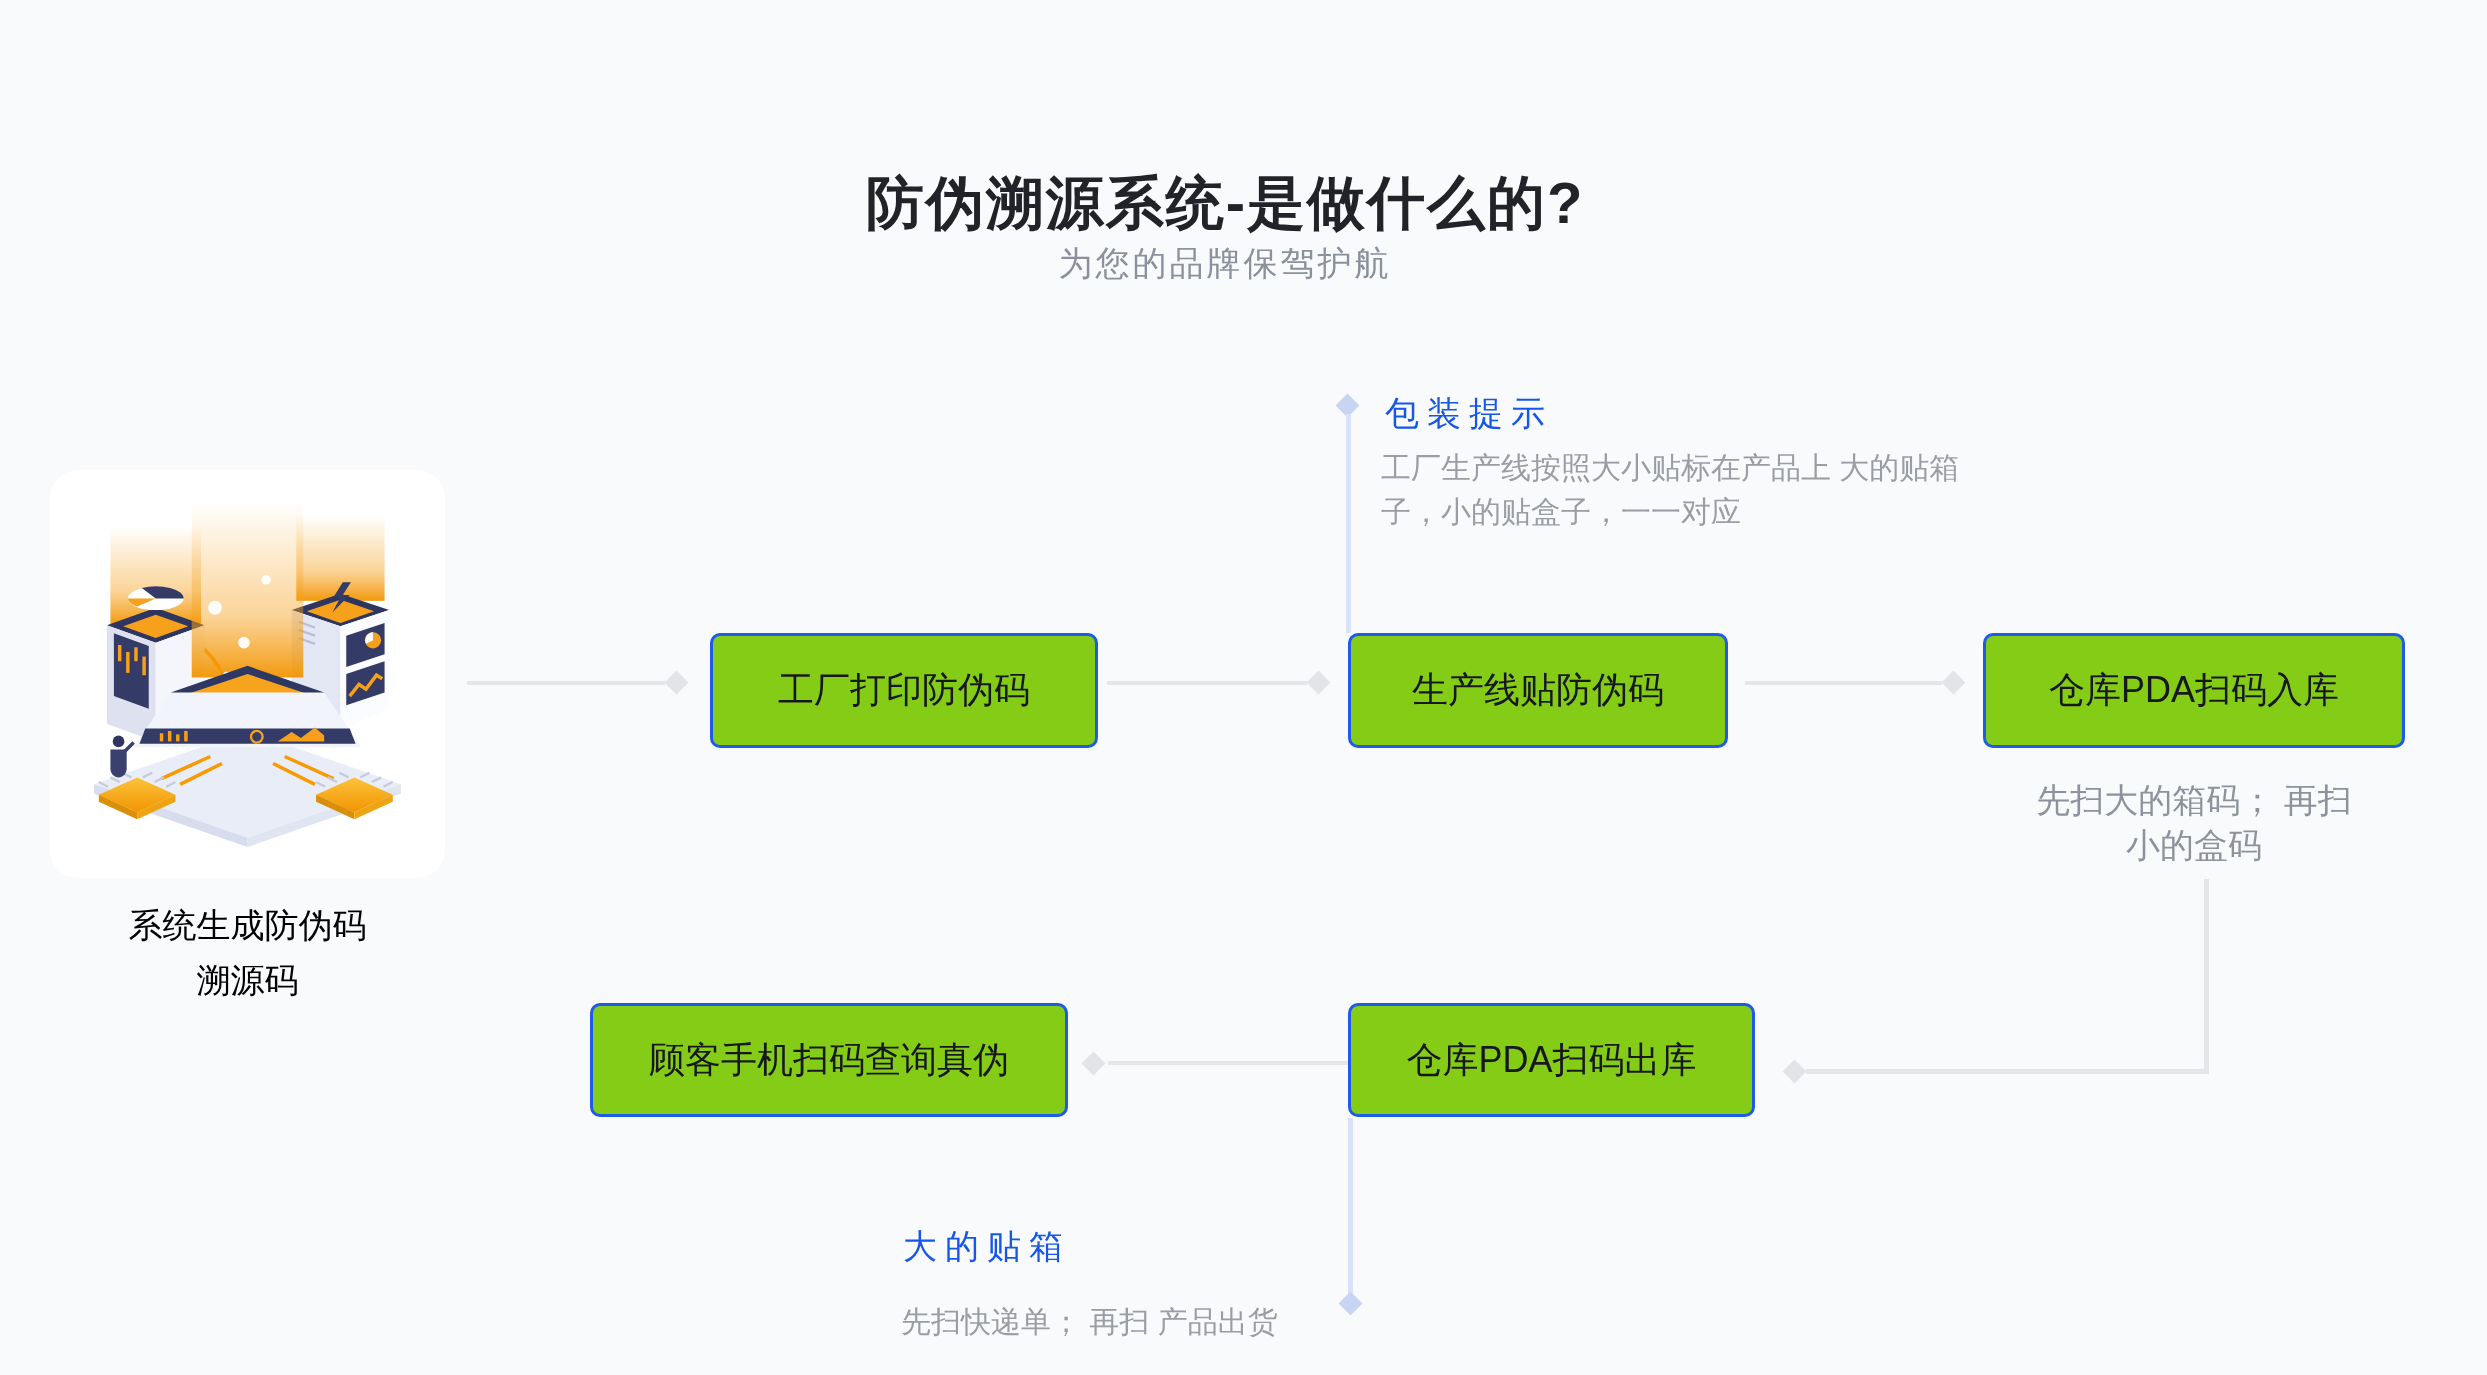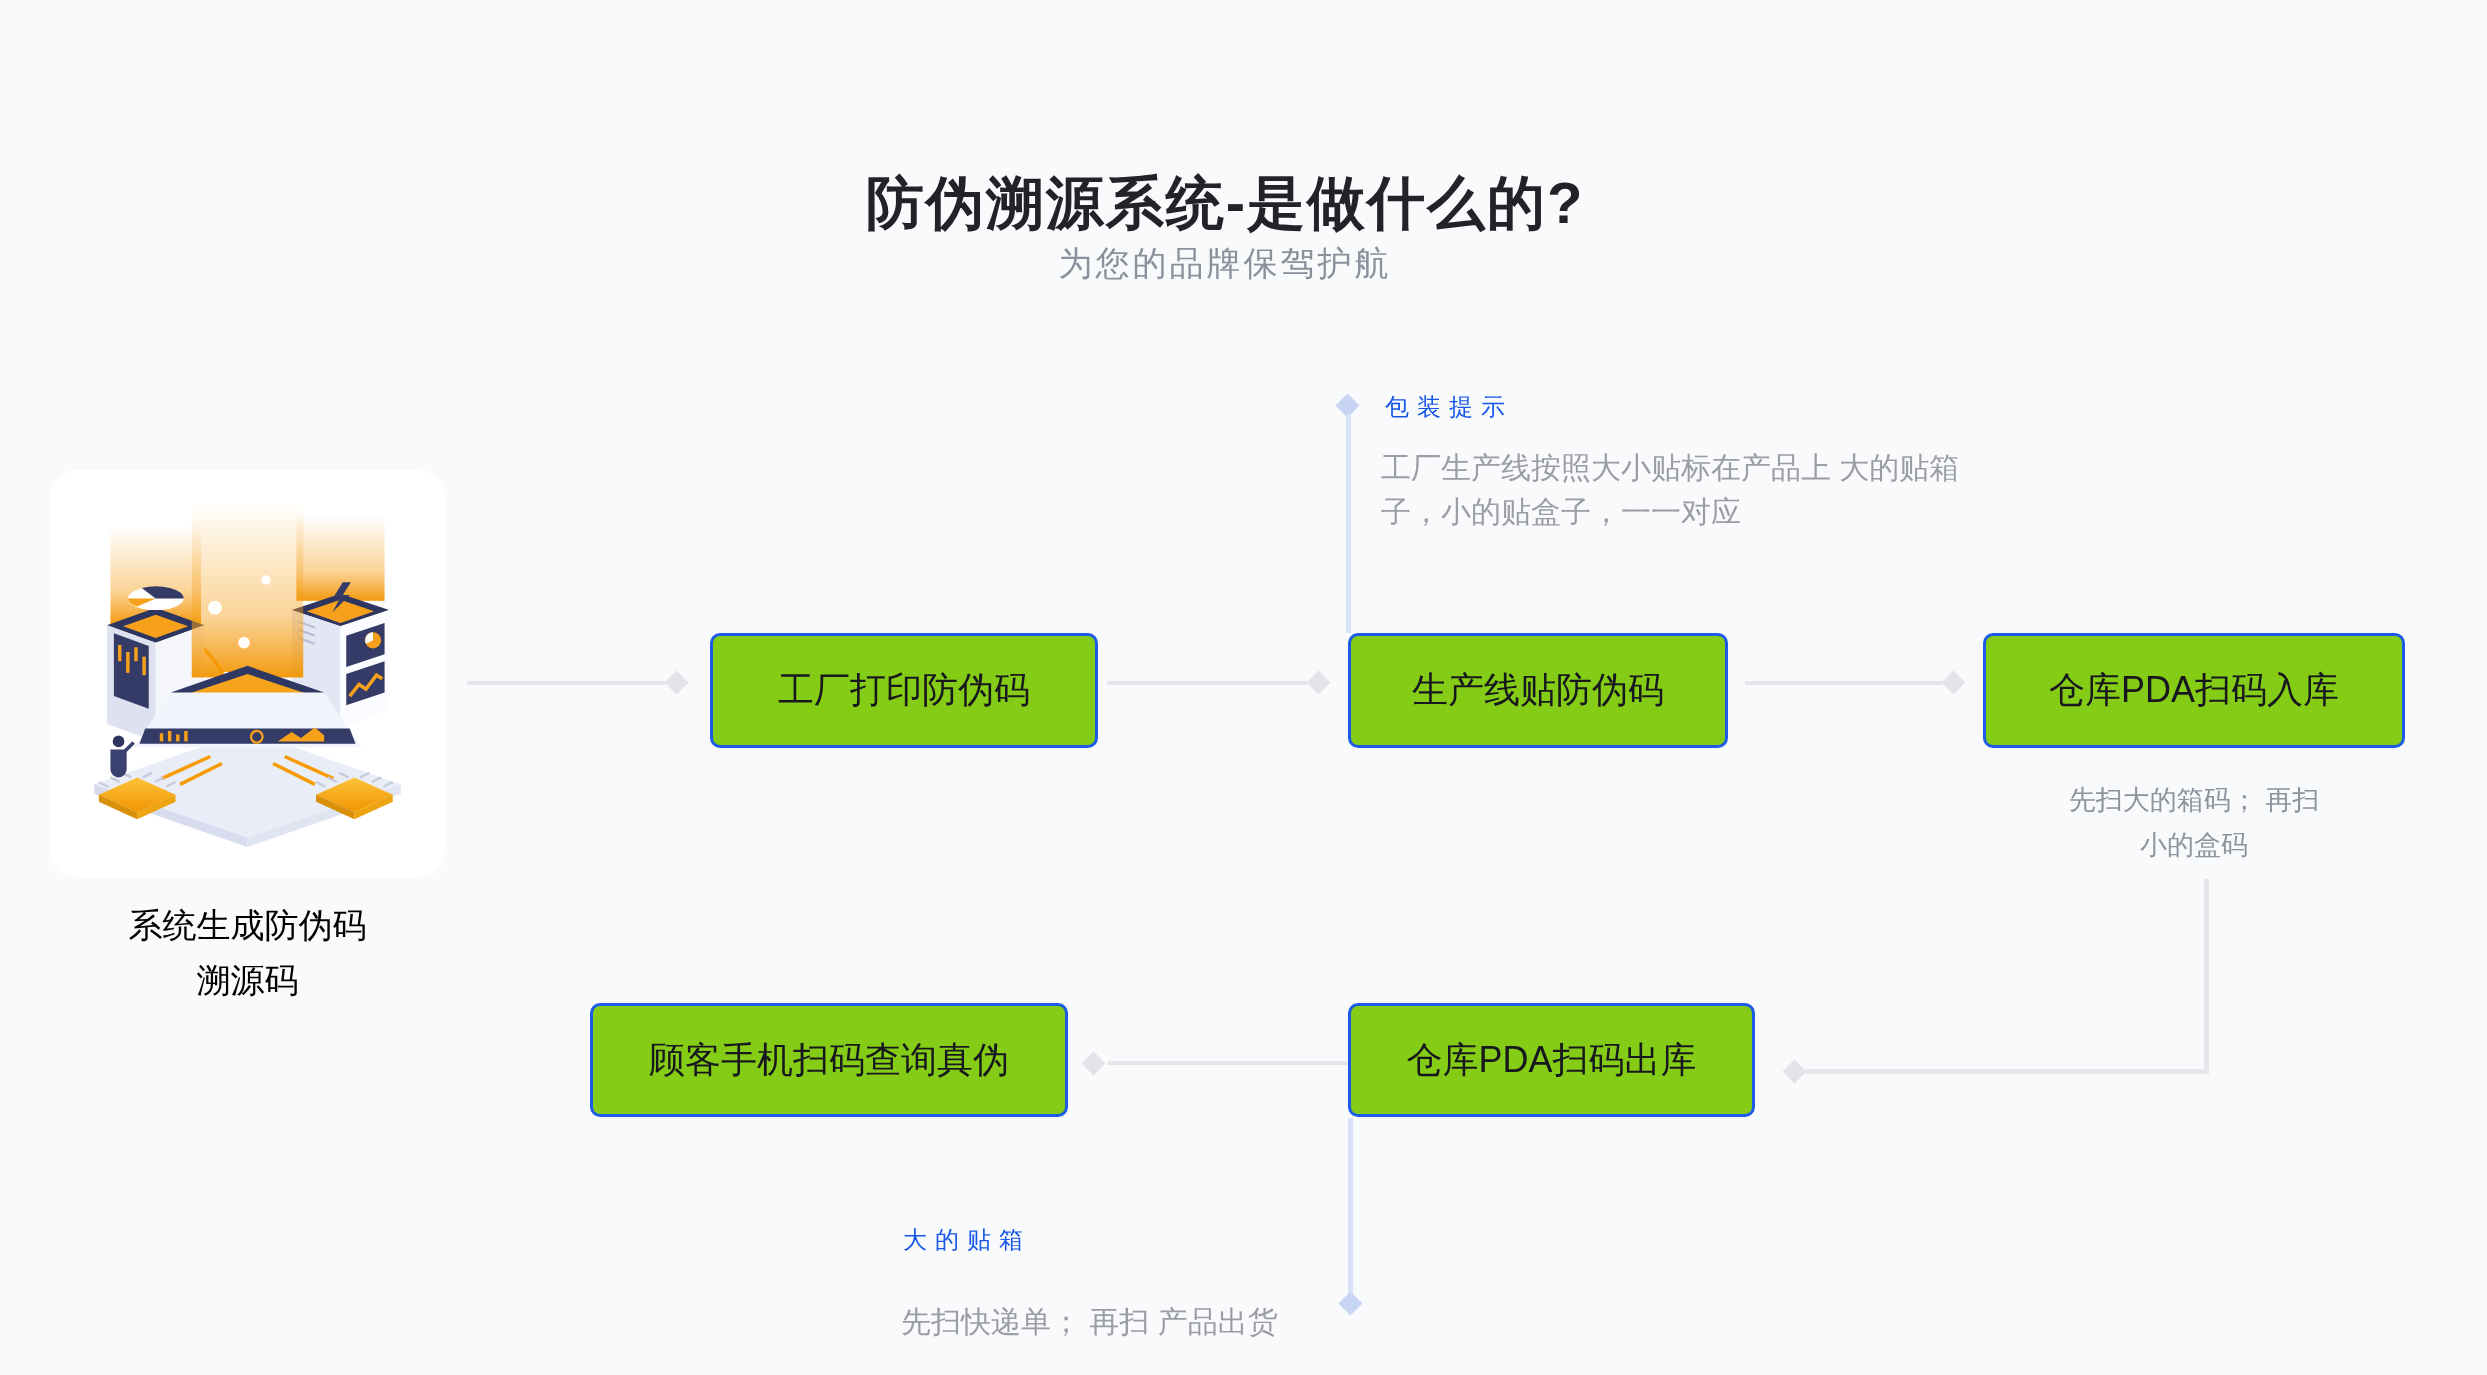--- a/index.html
+++ b/index.html
@@ -41,26 +41,26 @@
   }
   .node-print   {left:710px; top:633px; width:388px; height:115px;}
   .node-apply   {left:1348px;top:633px; width:380px; height:115px;}
   .node-inbound {left:1983px;top:633px; width:422px; height:115px;}
   .node-verify  {left:590px; top:1003px;width:478px; height:114px;}
   .node-outbound{left:1348px;top:1003px;width:407px; height:114px;}
 
   .node-note{
     position:absolute;left:1958px;top:778px;width:472px;
     text-align:center;white-space:pre-line;
-    font-size:27px;color:#8d939d;line-height:45px;
+    font-size:34px;color:#8d939d;line-height:45px;
   }
 
   .ann-title{
     position:absolute;
-    font-size:24px;font-weight:500;color:#1656e8;letter-spacing:8px;
+    font-size:34px;font-weight:500;color:#1656e8;letter-spacing:8px;
   }
   .ann-body{
     position:absolute;white-space:pre-line;
     font-size:30px;color:#9b9da5;line-height:44px;
   }
   .pack-title{left:1385px;top:391px;}
   .pack-body{left:1381px;top:446px;width:660px;}
   .out-title{left:903px;top:1224px;}
   .out-body{left:901px;top:1276px;width:560px;margin-top:24px;}
 

